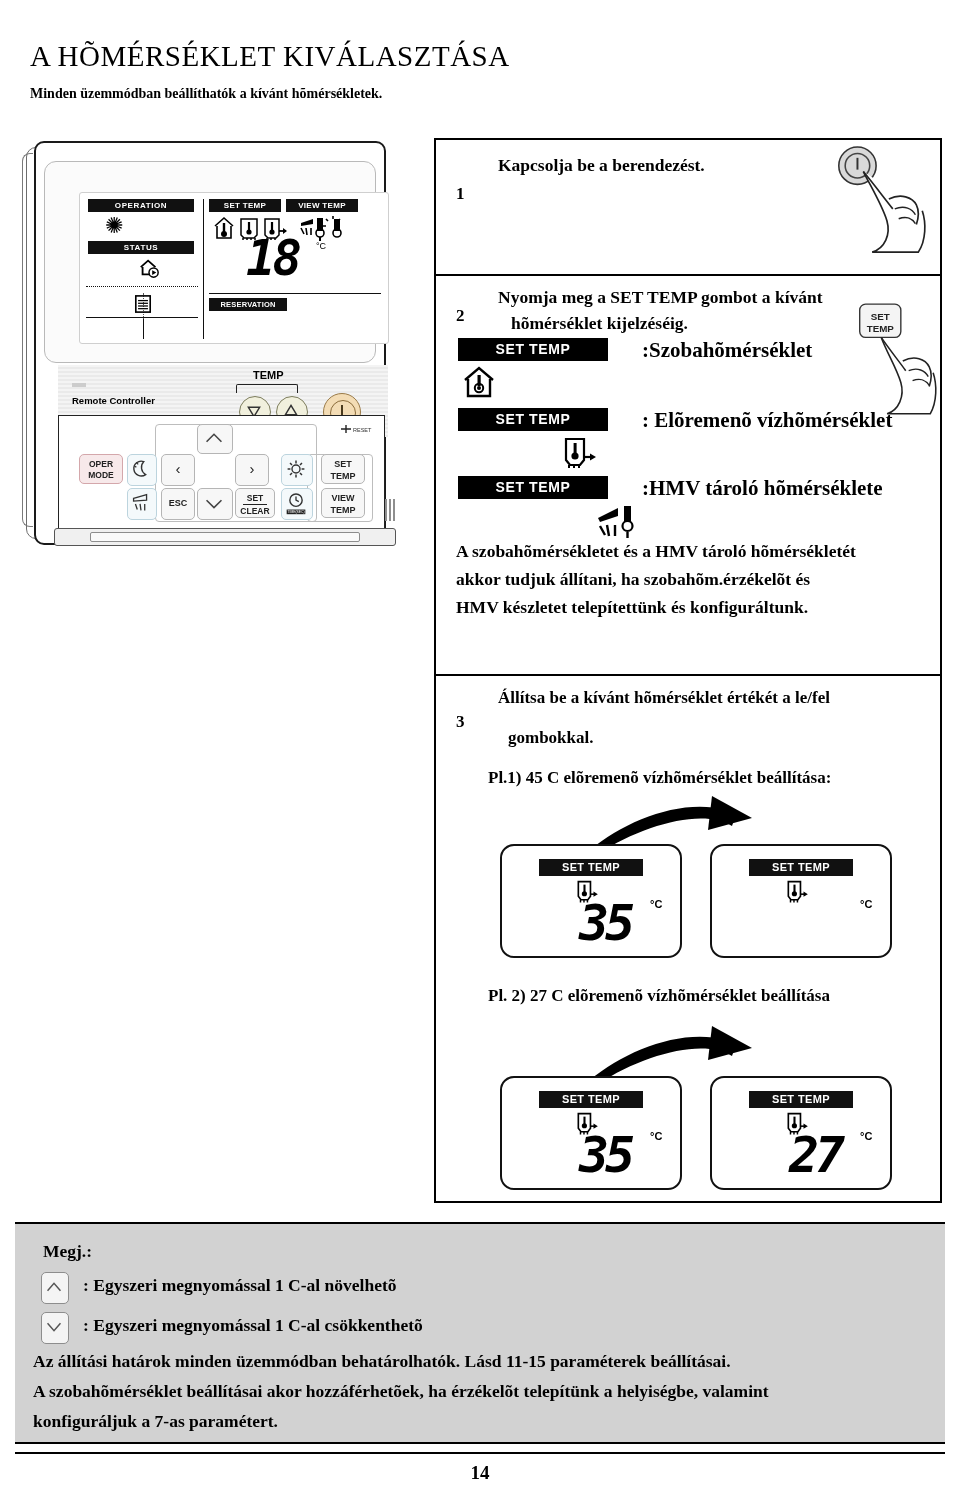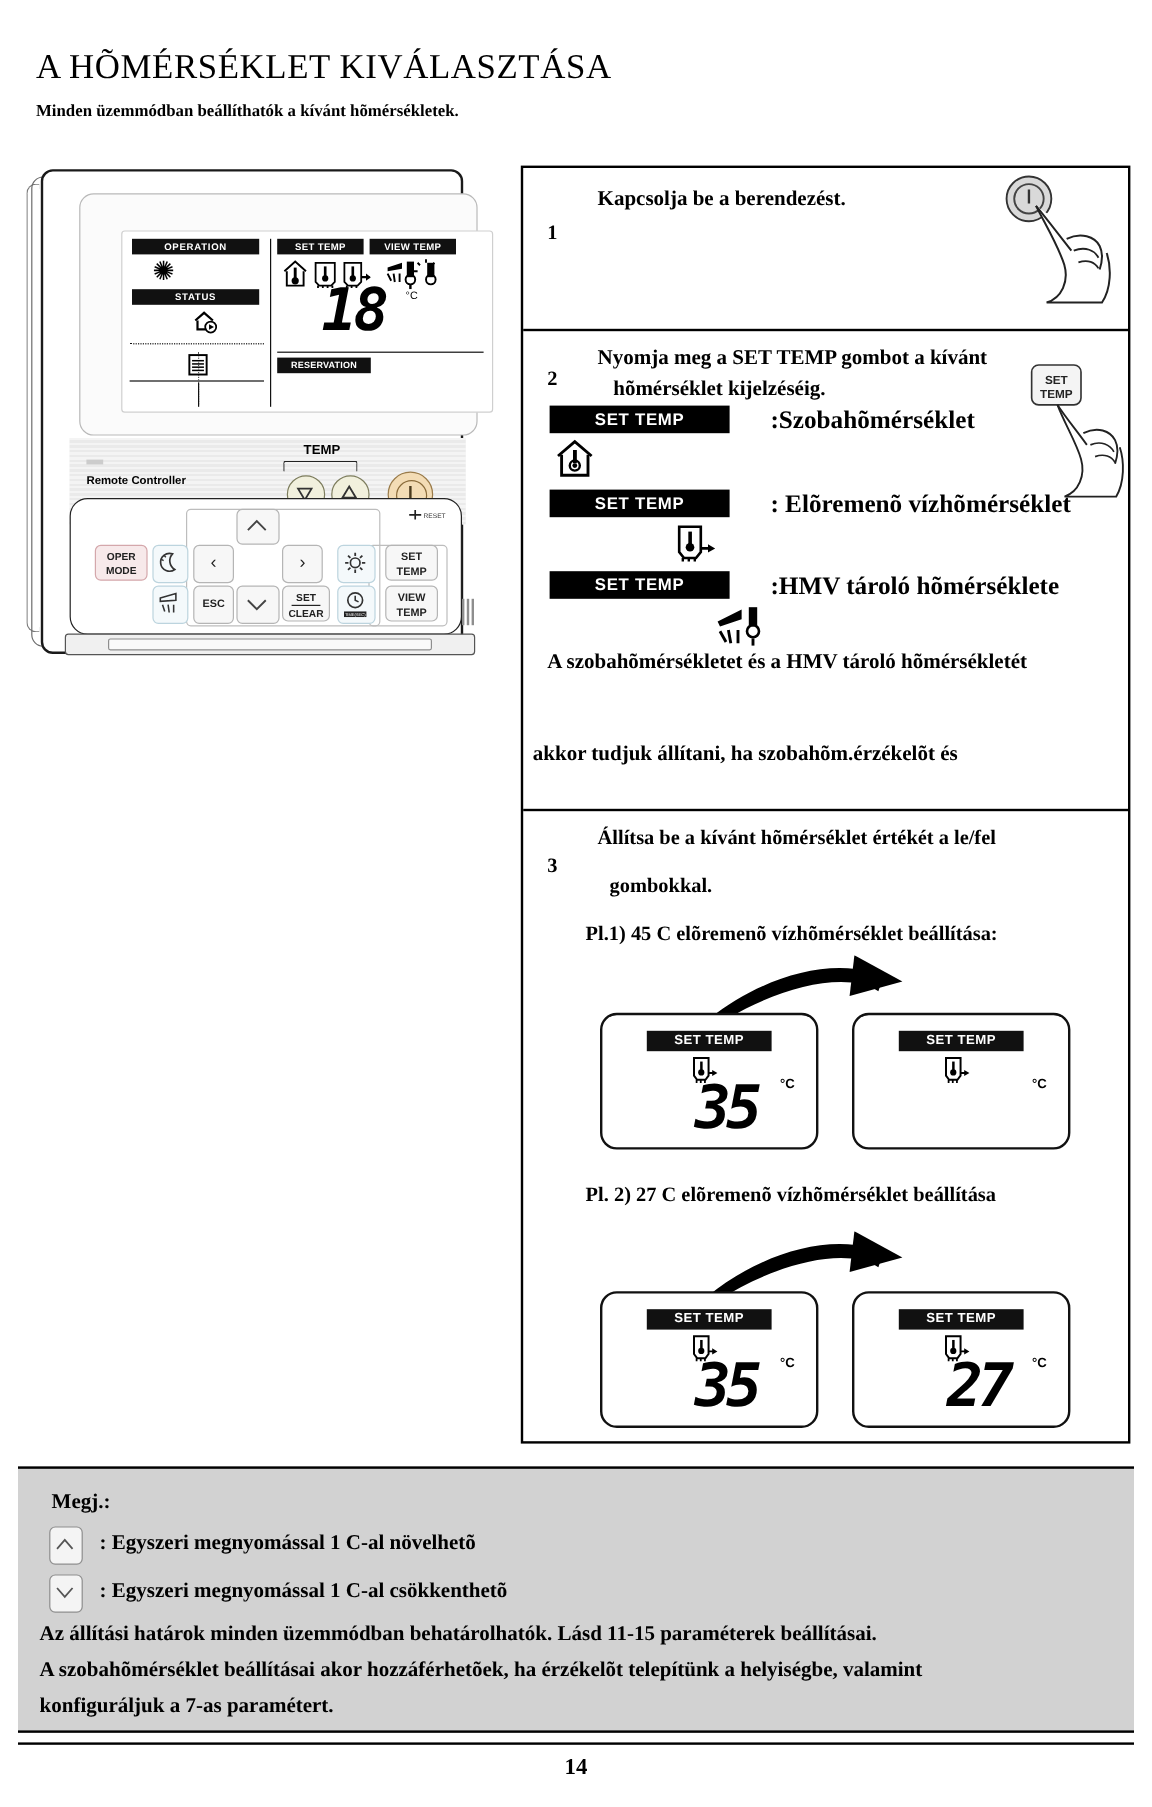--- a/index.html
+++ b/index.html
@@ -14,21 +14,21 @@
 
   
   .remote{position:absolute;left:22px;top:133px;width:375px;height:415px;}
   .rc-shell{position:absolute;left:12px;top:8px;width:348px;height:400px;
             border:2px solid #1a1a1a;border-radius:10px;background:#fff;}
   .rc-shell2{position:absolute;left:4px;top:14px;width:352px;height:390px;
             border:1.5px solid #6d6d6d;border-radius:10px;background:transparent;}
   .rc-edge{position:absolute;left:0px;top:20px;width:10px;height:372px;
            border-left:1.5px solid #7a7a7a;border-top:1.5px solid #7a7a7a;
            border-bottom:1.5px solid #7a7a7a;border-radius:8px 0 0 8px;}
-  .rc-top{position:absolute;left:30px;top:18px;width:330px;height:200px;
+  .rc-top{position:absolute;left:8px;top:18px;width:330px;height:200px;
           background:#fbfbfb;border:1.5px solid #b9b9b9;border-radius:12px;}
   .lcd{position:absolute;left:34px;top:30px;width:308px;height:150px;
        background:#fff;border:1.5px solid #cfcfcf;border-radius:3px;}
   .lcd-vline{position:absolute;left:123px;top:6px;width:0;height:140px;
              border-left:1.6px solid #111;}
   .lcd-hline{position:absolute;left:6px;top:93px;width:112px;height:0;
              border-top:1.4px dotted #111;}
   .lcd-hline2{position:absolute;left:6px;top:124px;width:112px;height:0;
              border-top:1.6px solid #111;}
   .lcd-hline3{position:absolute;left:129px;top:100px;width:172px;height:0;
@@ -66,21 +66,21 @@
           border:1.5px solid #9a7b49;background:#f3dcb5;}
   .pw-btn i{position:absolute;left:6px;top:6px;width:24px;height:24px;border-radius:50%;
           border:1.5px solid #8a6b3a;}
   .pw-btn b{position:absolute;left:16.5px;top:11px;width:2px;height:14px;background:#4a3a1d;}
   .rmc-label{position:absolute;left:36px;top:252px;font-size:9.5px;
              font-family:"Liberation Sans",sans-serif;font-weight:bold;}
   .rmc-bar{position:absolute;left:36px;top:240px;width:14px;height:4px;background:#cccccc;}
 
   .rc-bot{position:absolute;left:12px;top:272px;width:348px;height:118px;}
   .keypad{position:absolute;left:10px;top:0px;width:325px;height:112px;
-          border:1.5px solid #222;border-radius:15px;background:#fff;}
+          border:1.5px solid #222;border-radius:0;background:#fff;}
   .kgrp{position:absolute;border:1.2px solid #bdbdbd;border-radius:4px;}
   .key{position:absolute;border:1.2px solid #b5b5b5;border-radius:5px;background:#f7f7f7;
        font-family:"Liberation Sans",sans-serif;text-align:center;color:#222;}
   .key.oper{background:#f7e9ea;border-color:#d4a7ab;}
   .key.blue{background:#f4f9fb;border-color:#bcd4de;}
   .key .k2{display:block;}
   .reset-mark{position:absolute;left:280px;top:8px;font-size:6px;
               font-family:"Liberation Sans",sans-serif;color:#444;}
   .rc-vent{position:absolute;left:337px;top:84px;width:12px;height:22px;}
   .rc-vent i{position:absolute;top:0;width:2px;height:22px;background:#8e8e8e;}
@@ -404,21 +404,22 @@
         <svg viewBox="0 0 46 36" width="46" height="36">
           <path d="M2 14 L22 4 L22 12 L4 18 Z" fill="#000"></path>
           <path d="M4 22 L9 31 M11 21 L13 32 M19 21 L19 32" stroke="#000" stroke-width="2.4"></path>
           <rect x="28" y="2" width="7" height="16" fill="#000"></rect>
           <circle cx="31.5" cy="22" r="5" fill="none" stroke="#000" stroke-width="2.2"></circle>
           <rect x="30.3" y="28" width="2.4" height="6" fill="#000"></rect>
         </svg>
       </div>
 
       <div class="stext" style="left:20px;top:262px;width:476px;">A szobahõmérsékletet és a HMV tároló hõmérsékletét</div>
-      <div class="stext" style="left:8px;top:290px;width:476px;margin-top:48px;">akkor tudjuk állítani, ha szobahõm.érzékelõt és</div>
+      <div class="stext" style="left:20px;top:290px;width:476px;">akkor tudjuk állítani, ha szobahõm.érzékelõt és</div>
+      <div class="stext" style="left:20px;top:318px;width:476px;">HMV készletet telepítettünk és konfiguráltunk.</div>
     </div>
 
     <div class="srow" style="top:536px;height:525px;">
       <div class="snum" style="left:20px;top:36px;">3</div>
       <div class="note3" style="left:62px;top:8px;width:420px;">Állítsa be a kívánt hõmérséklet értékét a le/fel</div>
       <div class="note3" style="left:72px;top:48px;">gombokkal.</div>
       <div class="note3" style="left:52px;top:88px;">Pl.1) 45 C elõremenõ vízhõmérséklet beállítása:</div>
 
       <div style="position:absolute;left:150px;top:120px;">
         <svg viewBox="0 0 190 62" width="190" height="62">

